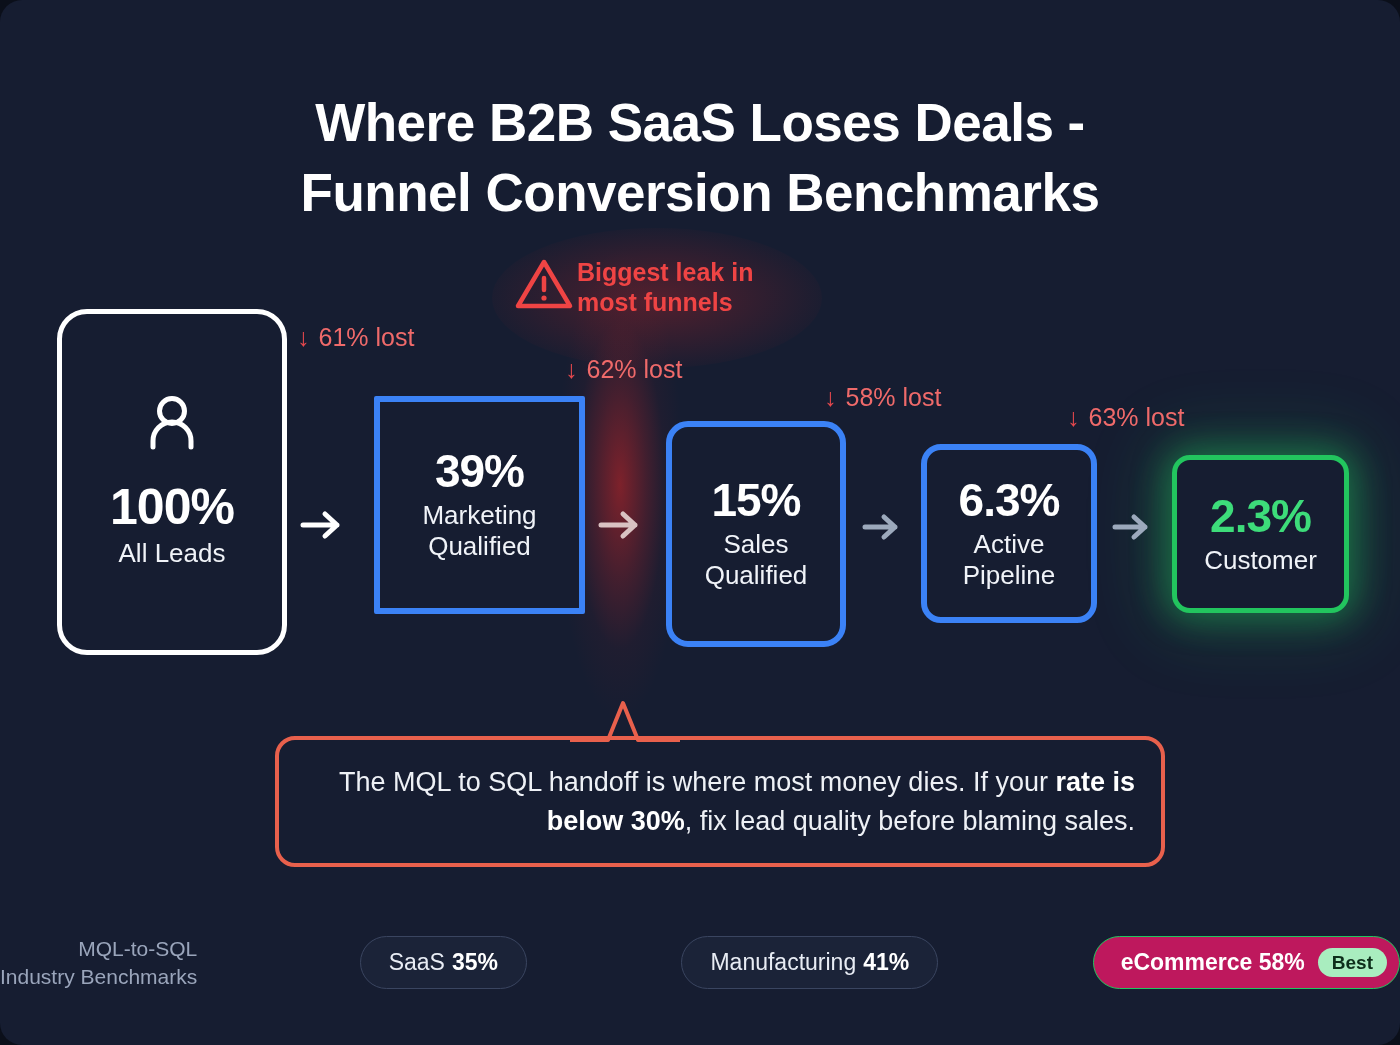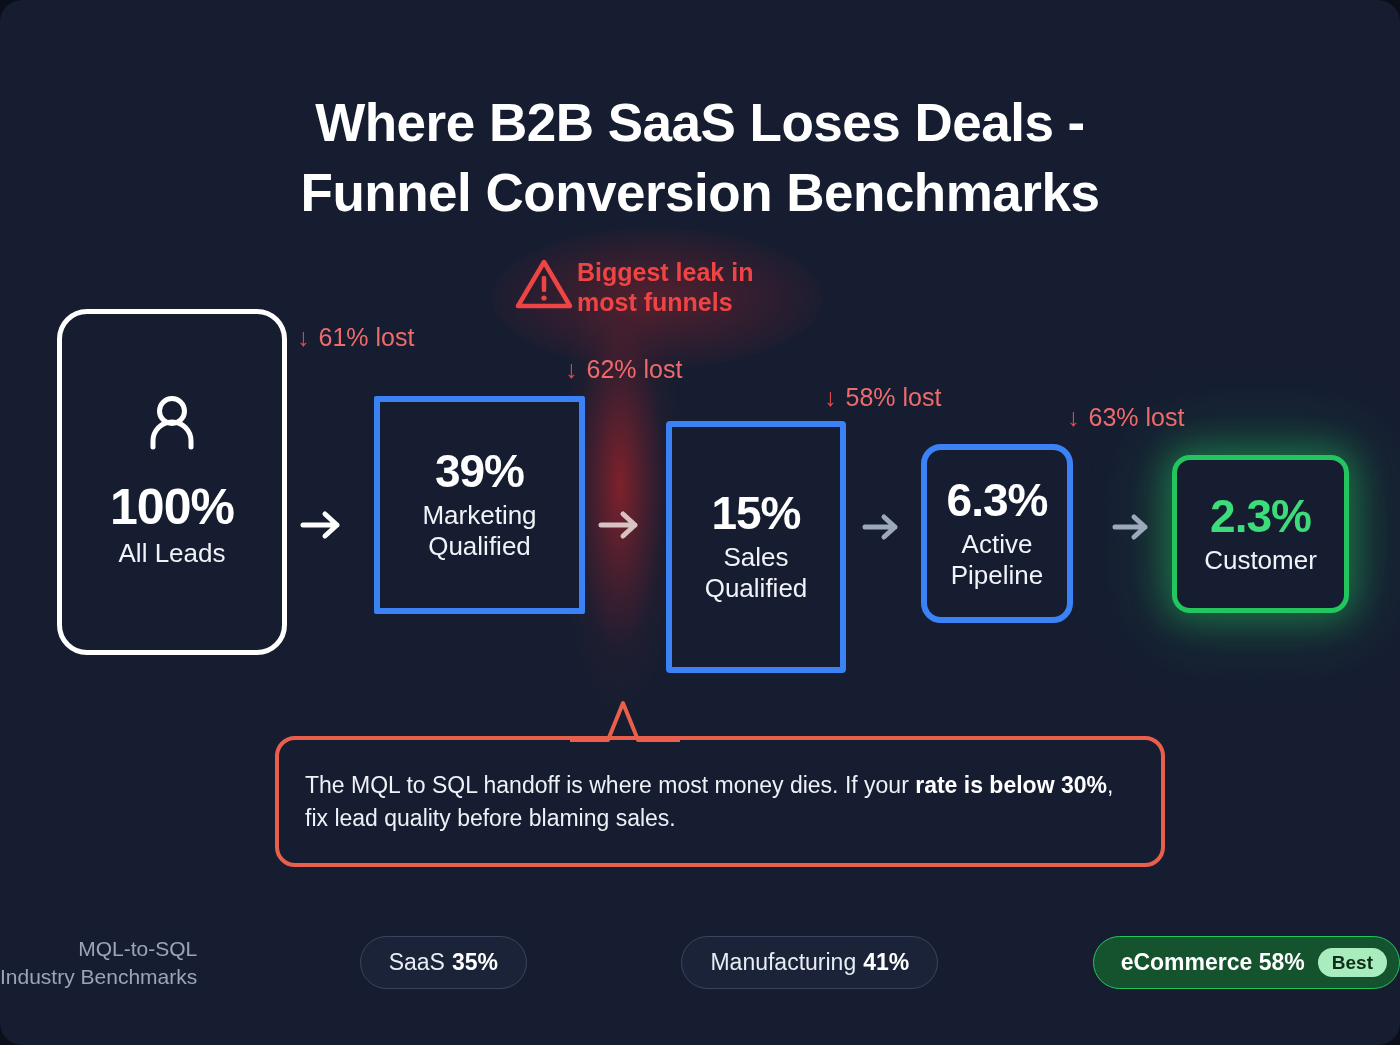--- a/index.html
+++ b/index.html
@@ -72,26 +72,26 @@
     border: 5px solid #ffffff;
     border-radius: 30px;
   }
   #stage-0 .pct { font-size: 50px; }
   #stage-1 {
     left: 374px; top: 396px; width: 211px; height: 218px;
     border: 6px solid #3b82f6;
     border-radius: 2px;
   }
   #stage-2 {
-    left: 666px; top: 421px; width: 180px; height: 252px;
+    left: 666px; top: 421px; width: 180px; height: 226px;
     border: 6px solid #3b82f6;
-    border-radius: 4px;
+    border-radius: 22px;
   }
   #stage-3 {
-    left: 921px; top: 444px; width: 152px; height: 179px;
+    left: 921px; top: 444px; width: 176px; height: 179px;
     border: 6px solid #3b82f6;
     border-radius: 20px;
   }
   #stage-4 {
     left: 1172px; top: 455px; width: 177px; height: 158px;
     border: 5px solid #22c55e;
     border-radius: 18px;
     box-shadow: 0 0 34px 6px rgba(34,197,94,0.42),
                 0 0 70px 18px rgba(34,197,94,0.20);
   }
@@ -189,23 +189,23 @@
     border: 4px solid #e8604c;
     border-radius: 20px;
     background: #161d31;
     display: flex;
     align-items: center;
     justify-content: center;
     z-index: 6;
   }
   #callout-text {
     color: #eef1f6;
-    font-size: 23px;
+    font-size: 27px;
     line-height: 1.43;
-    text-align: left;
+    text-align: right;
     padding: 0 26px;
   }
   #callout-text b { font-weight: bold; color: #ffffff; }
   #callout-tail {
     position: absolute;
     left: 570px;
     top: 690px;
     z-index: 7;
   }
 
@@ -235,21 +235,21 @@
     border: 1.5px solid #3a4560;
     background: #1b2338;
     display: flex;
     align-items: center;
     color: #e8ecf4;
     font-size: 23px;
     white-space: nowrap;
   }
   .pill b { font-weight: bold; color: #ffffff; margin-left: 7px; }
   .pill.best {
-    background: #14532d;
+    background: #be185d;
     border-color: #22c55e;
     color: #07210f;
     font-weight: bold;
     padding: 0 12px 0 27px;
     gap: 13px;
   }
   .pill.best .ptext { color: #ffffff; font-weight: bold; }
   .best-badge {
     background: #a9edbf;
     color: #0d2e1a;

